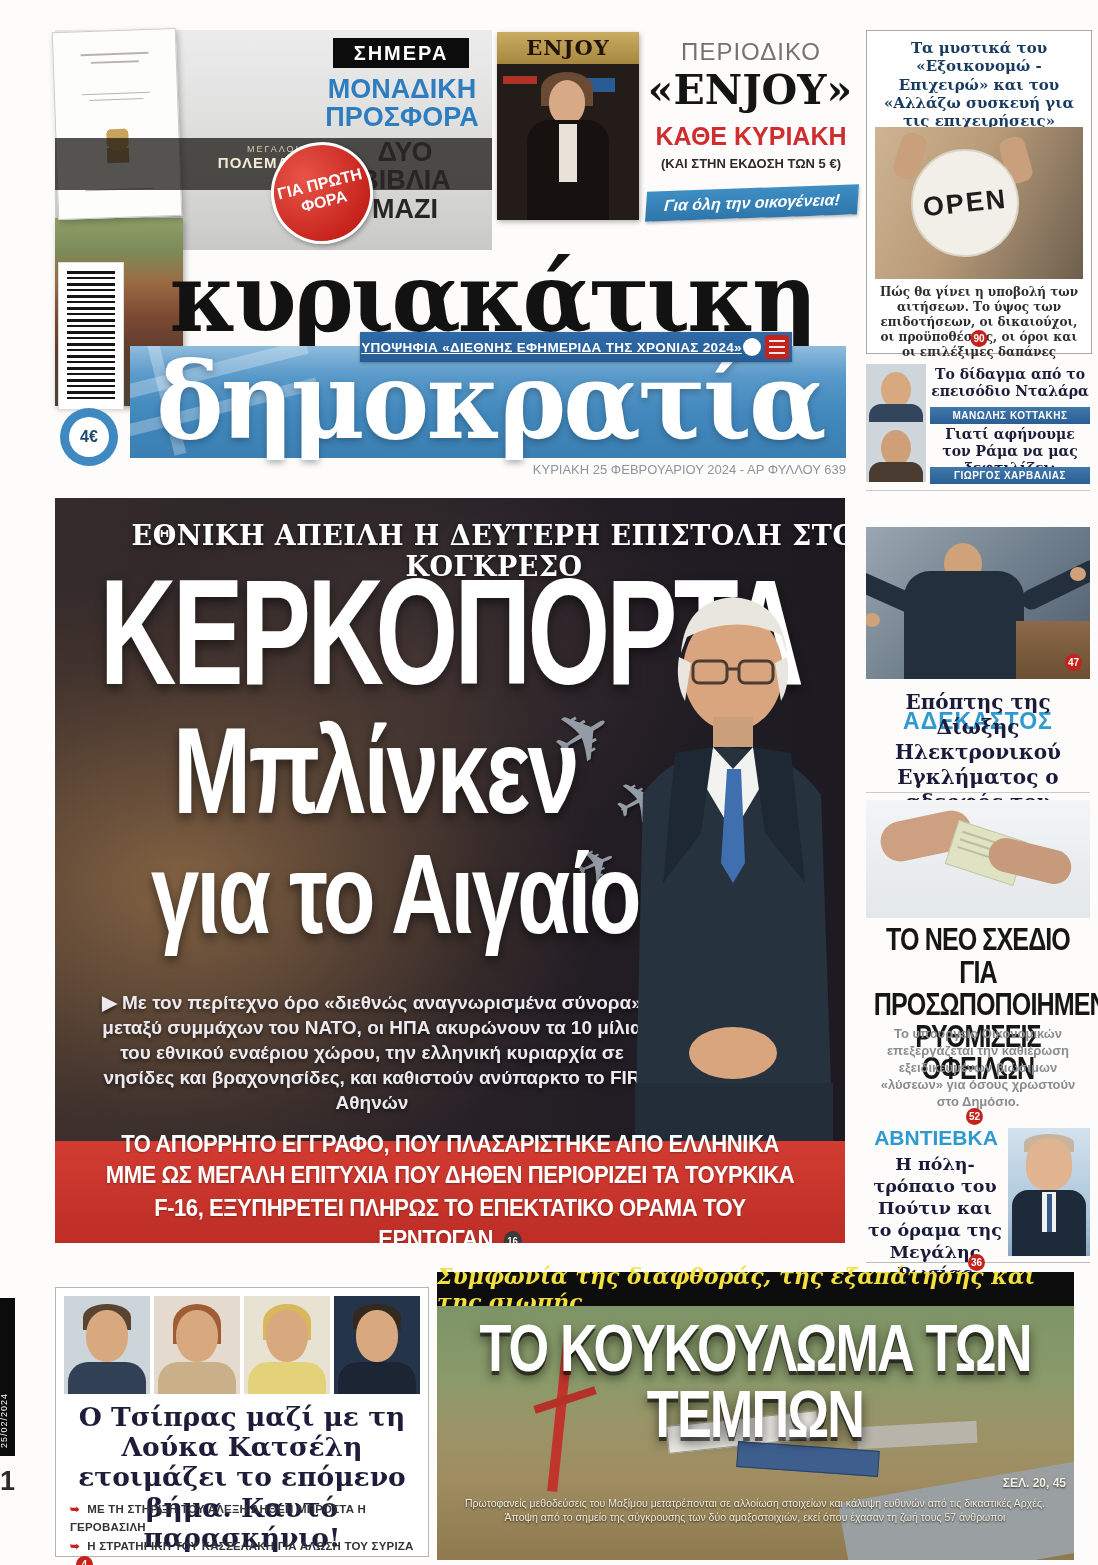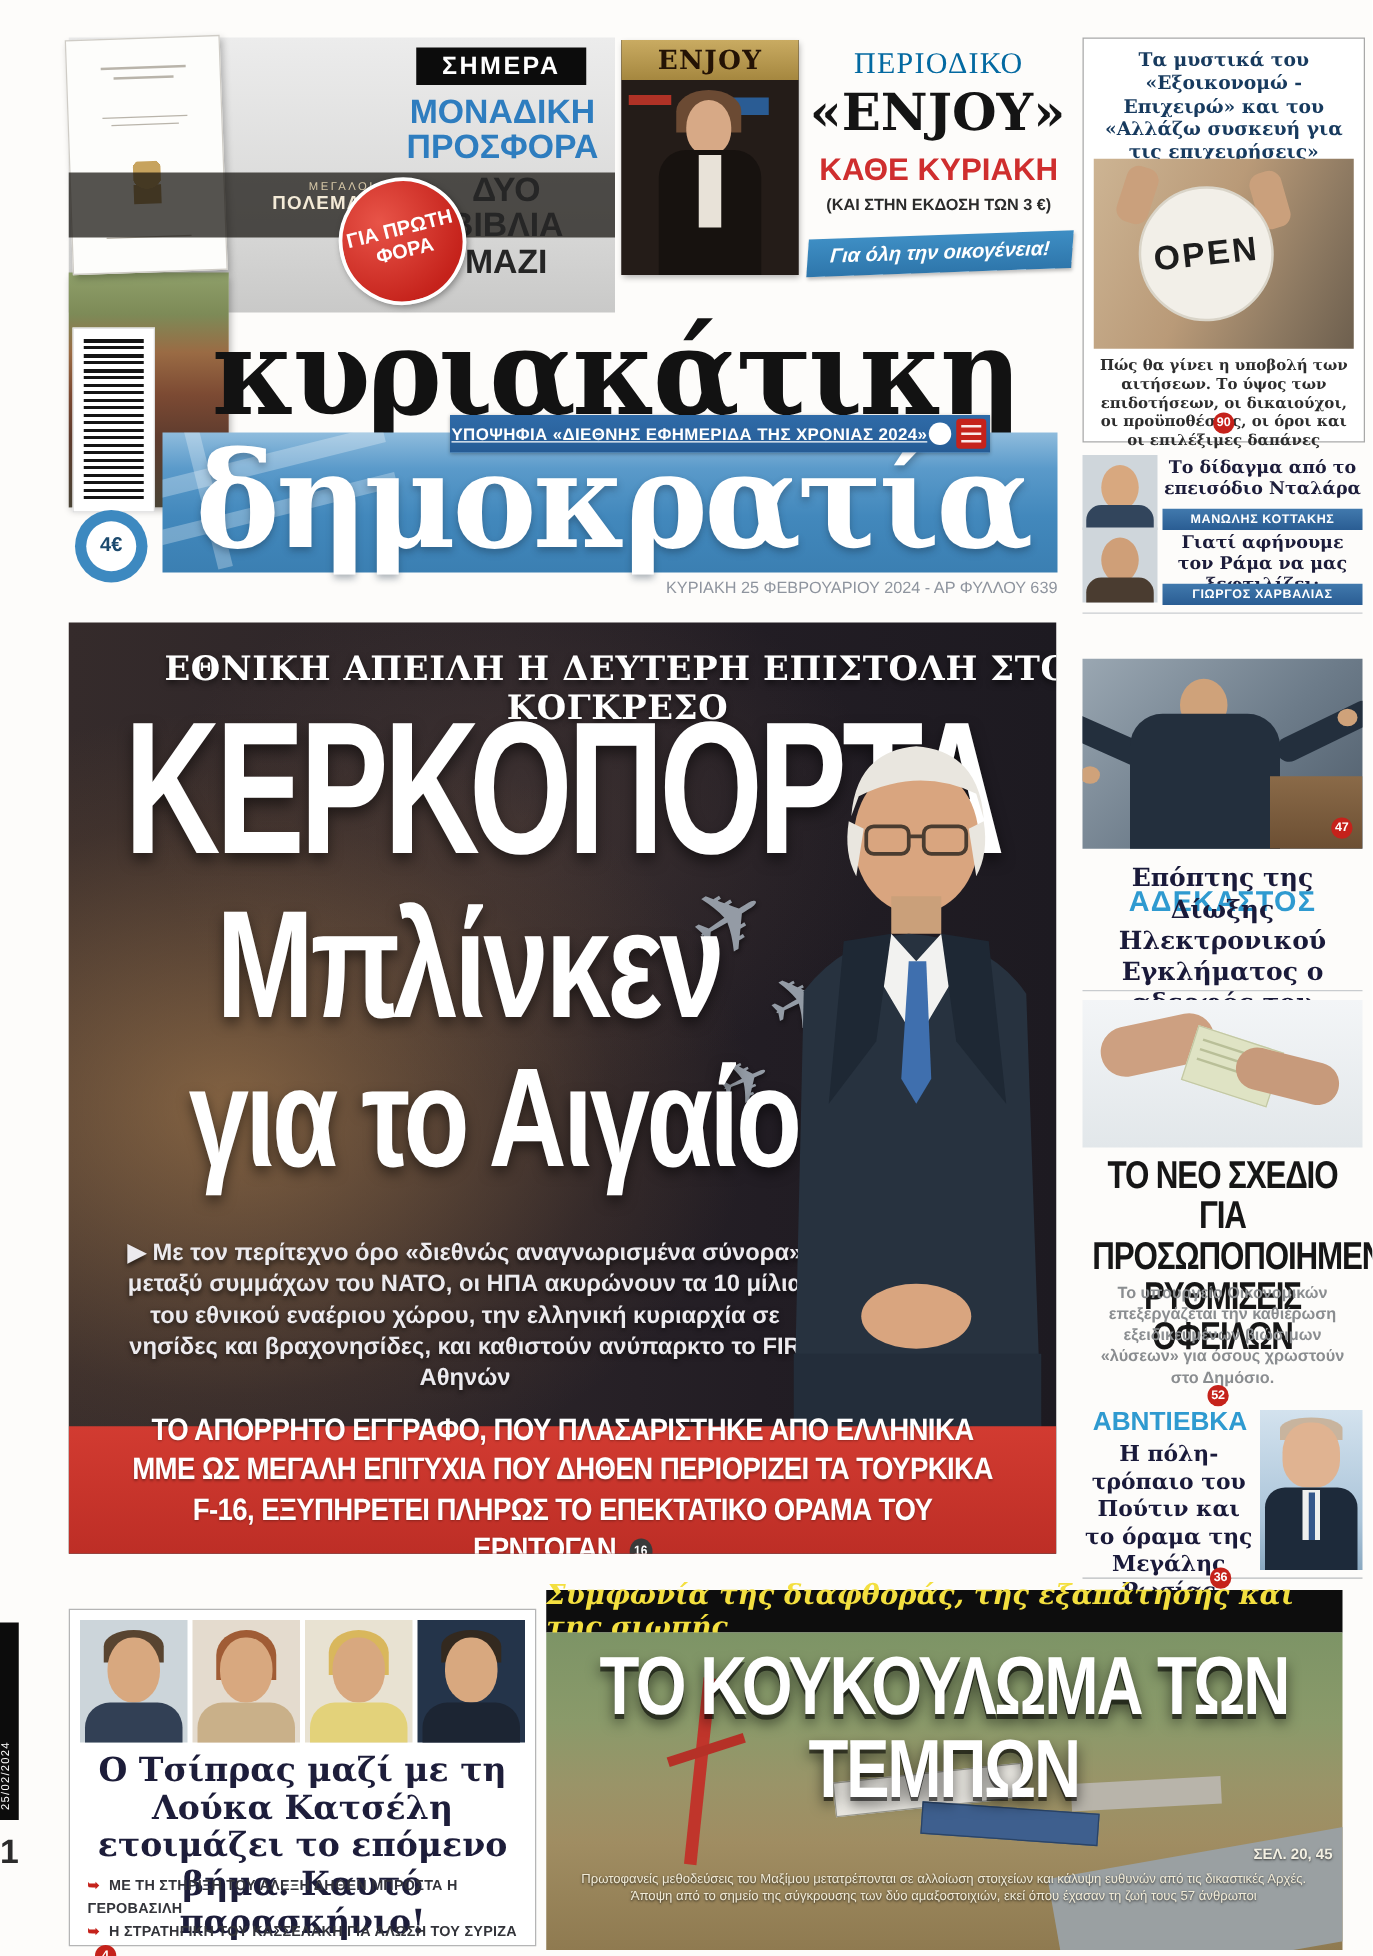--- a/index.html
+++ b/index.html
@@ -37,21 +37,21 @@
   .enjoy-cover{left:497px;top:32px;width:142px;height:188px;background:#241c18;box-shadow:1px 2px 5px rgba(0,0,0,.3);overflow:hidden;}
   .enjoy-band{position:absolute;left:0;right:0;top:0;height:32px;background:linear-gradient(180deg,#c9ab62,#a5873f);
      color:#241305;font-weight:bold;font-size:21px;text-align:center;line-height:32px;letter-spacing:1px;
      font-family:"DejaVu Serif",serif;}
   .enjoy-woman-face{position:absolute;left:52px;top:48px;width:36px;height:44px;border-radius:50% 50% 45% 45%;background:#d7a986;}
   .enjoy-woman-hair{position:absolute;left:44px;top:40px;width:52px;height:34px;border-radius:50% 50% 0 0;background:#6b4a33;}
   .enjoy-woman-body{position:absolute;left:30px;top:88px;width:82px;height:130px;border-radius:22px 22px 0 0;background:#17120f;}
   .enjoy-woman-shirt{position:absolute;left:62px;top:92px;width:18px;height:58px;background:#e8e2d8;}
   .enjoy-tag{position:absolute;width:34px;height:8px;background:#b03226;left:6px;top:44px;}
   .enjoy-tag2{position:absolute;width:30px;height:14px;background:#2a5c94;left:88px;top:46px;}
-  .enjoy-kicker{left:648px;top:38px;width:206px;color:#0369a1;font-size:24px;letter-spacing:1px;font-family:Liberation Serif, serif;}
+  .enjoy-kicker{left:648px;top:38px;width:206px;color:#737373;font-size:24px;letter-spacing:1px;}
   .enjoy-title{left:640px;top:66px;width:220px;color:#141414;font-weight:bold;font-size:41px;}
   .enjoy-sched{left:648px;top:122px;width:206px;color:#cf2e2e;font-weight:bold;font-size:25px;}
   .enjoy-note{left:644px;top:156px;width:214px;color:#2b2b2b;font-weight:bold;font-size:13px;}
   .enjoy-ribbon{left:646px;top:188px;width:212px;height:30px;background:linear-gradient(180deg,#3e8ec4,#2e76ab);
      transform:rotate(-2deg) skewX(-6deg);color:#fff;font-style:italic;font-weight:bold;font-size:16px;
      line-height:30px;text-align:center;box-shadow:1px 2px 3px rgba(0,0,0,.25);}
 
   
   .biz-box{left:866px;top:30px;width:224px;height:322px;background:#fff;border:1px solid #a8a8a8;}
   .biz-title{position:absolute;left:8px;top:8px;width:208px;color:#173a5e;font-weight:bold;font-size:15px;
@@ -241,21 +241,21 @@
     <div class="enjoy-tag"></div>
     <div class="enjoy-tag2"></div>
     <div class="enjoy-woman-hair"></div>
     <div class="enjoy-woman-face"></div>
     <div class="enjoy-woman-body"></div>
     <div class="enjoy-woman-shirt"></div>
   </div>
   <div class="abs enjoy-kicker ctr">ΠΕΡΙΟΔΙΚΟ</div>
   <div class="abs enjoy-title ctr serif">«ENJOY»</div>
   <div class="abs enjoy-sched ctr">ΚΑΘΕ ΚΥΡΙΑΚΗ</div>
-  <div class="abs enjoy-note ctr">(ΚΑΙ ΣΤΗΝ ΕΚΔΟΣΗ ΤΩΝ 3 €)</div>
+  <div class="abs enjoy-note ctr">(ΚΑΙ ΣΤΗΝ ΕΚΔΟΣΗ ΤΩΝ 5 €)</div>
   <div class="abs enjoy-ribbon">Για όλη την οικογένεια!</div>
 
   <div class="abs biz-box">
     <div class="biz-title">Τα μυστικά του «Εξοικονομώ - Επιχειρώ» και του «Αλλάζω συσκευή για τις επιχειρήσεις»</div>
     <div class="biz-photo">
       <div class="hand" style="left:22px;top:6px;transform:rotate(18deg)"></div>
       <div class="hand" style="left:128px;top:10px;transform:rotate(-16deg)"></div>
       <div class="open-circle">OPEN</div>
     </div>
     <div class="biz-body">Πώς θα γίνει η υποβολή των αιτήσεων. Το ύψος των επιδοτήσεων, οι δικαιούχοι, οι προϋποθέσεις, οι όροι και οι επιλέξιμες δαπάνες</div>

